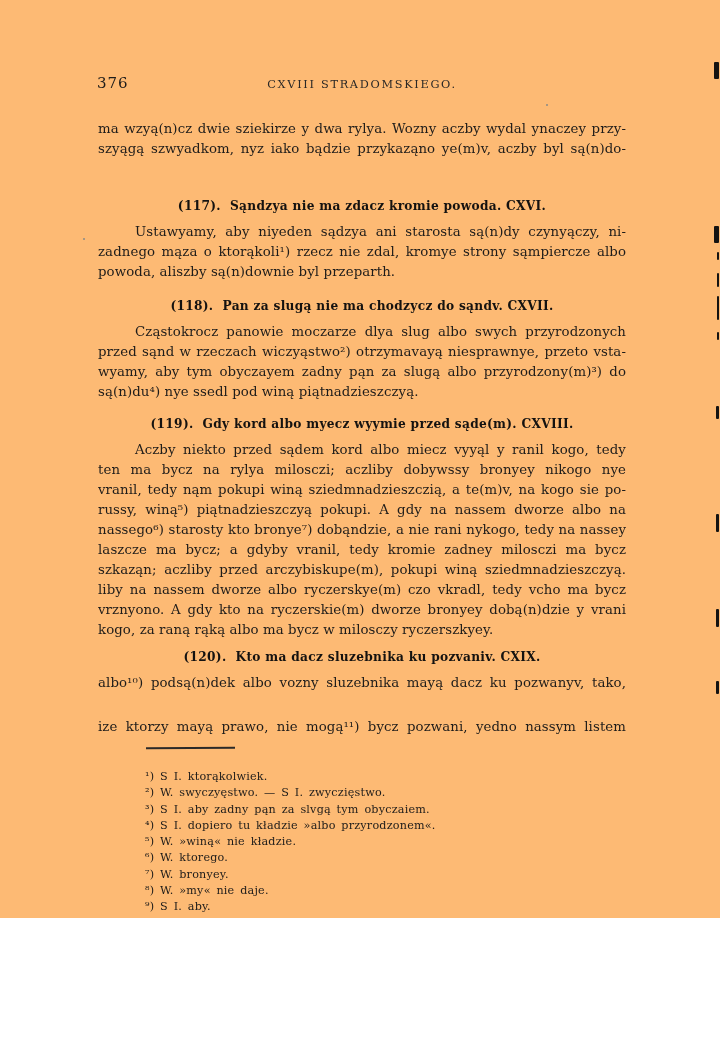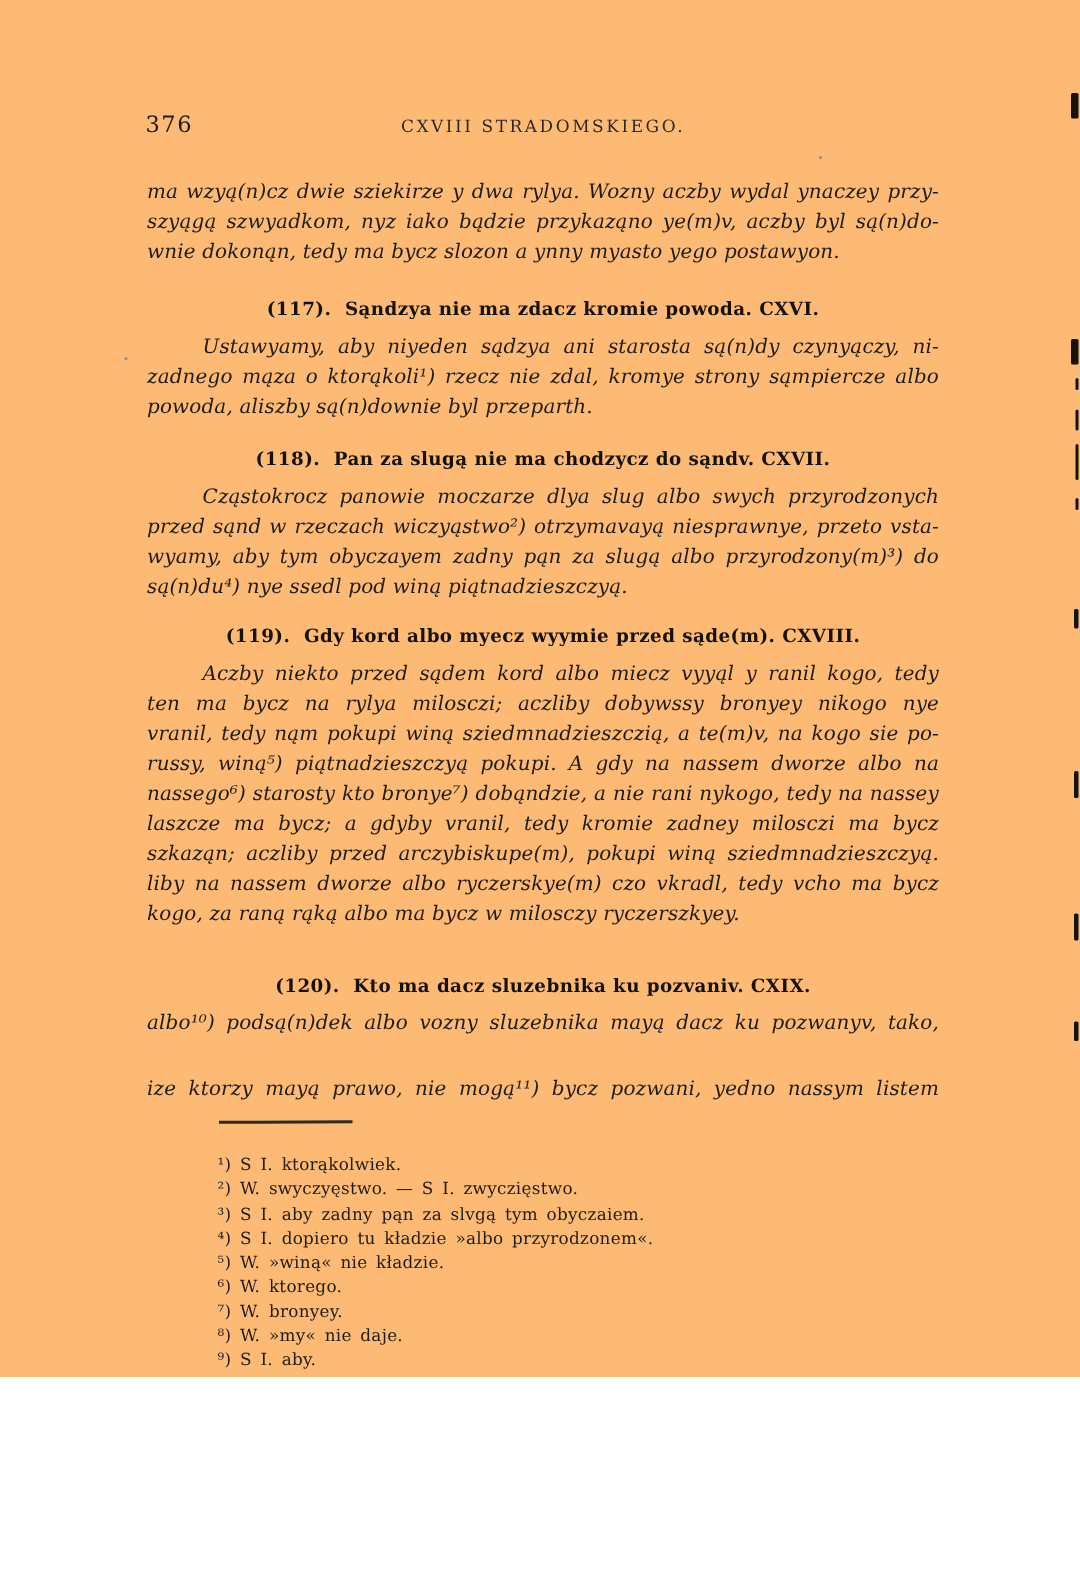--- a/index.html
+++ b/index.html
@@ -16,21 +16,20 @@
   .running-title {
     position:absolute; left:98px; top:78px; width:528px;
     text-align:center; font-size:11.3px; letter-spacing:1.7px;
     color:#2a2826;
   }
   .textblock { position:absolute; left:98px; width:528px; }
   .line {
     font-size:13.3px; line-height:20px; height:20px; overflow:hidden;
     text-align:justify; text-align-last:justify;
     letter-spacing:0.1px;
-    font-style:italic;
   }
   .para .line.last { text-align-last:left; }
   .para.cont .line.last { text-align-last:justify;margin-top:24px; }
   .para.indent .line.first { text-indent:37px; }
   .sec-heading {
     text-align:center; font-weight:bold; font-size:12.2px;
     letter-spacing:0.3px; white-space:pre-wrap; color:#141210;
   }
   .footnote-rule {
     position:absolute; left:146px; top:747px; width:89px; height:2px;
@@ -50,21 +49,20 @@
 <div class="page">
 
   <div class="page-number">376</div>
 
   <div class="running-title">CXVIII STRADOMSKIEGO.</div>
 
   <div class="textblock para" style="top:119px">
 
   <div class="line first">ma wzyą(n)cz dwie sziekirze y dwa rylya. Wozny aczby wydal ynaczey przy-</div>
       <div class="line">szyągą szwyadkom, nyz iako bądzie przykaząno ye(m)v, aczby byl są(n)do-</div>
-      <div class="line last">wnie dokonąn, tedy ma bycz slozon a ynny myasto yego postawyon.</div>
     </div>
 
   <div class="textblock sec-heading" style="top:199px">(117).  Sąndzya nie ma zdacz kromie powoda. CXVI.</div>
   <div class="textblock para indent" style="top:222px">
 
   <div class="line first">Ustawyamy, aby niyeden sądzya ani starosta są(n)dy czynyączy, ni-</div>
       <div class="line">zadnego mąza o ktorąkoli¹) rzecz nie zdal, kromye strony sąmpiercze albo</div>
       <div class="line last">powoda, aliszby są(n)downie byl przeparth.</div>
     </div>
 
@@ -81,20 +79,21 @@
   <div class="textblock para indent" style="top:440px">
 
   <div class="line first">Aczby niekto przed sądem kord albo miecz vyyąl y ranil kogo, tedy</div>
       <div class="line">ten ma bycz na rylya milosczi; aczliby dobywssy bronyey nikogo nye</div>
       <div class="line">vranil, tedy nąm pokupi winą sziedmnadzieszczią, a te(m)v, na kogo sie po-</div>
       <div class="line">russy, winą⁵) piątnadzieszczyą pokupi. A gdy na nassem dworze albo na</div>
       <div class="line">nassego⁶) starosty kto bronye⁷) dobąndzie, a nie rani nykogo, tedy na nassey</div>
       <div class="line">laszcze ma bycz; a gdyby vranil, tedy kromie zadney milosczi ma bycz</div>
       <div class="line">szkaząn; aczliby przed arczybiskupe(m), pokupi winą sziedmnadzieszczyą. Acz-</div>
       <div class="line">liby na nassem dworze albo ryczerskye(m) czo vkradl, tedy vcho ma bycz</div>
+      <div class="line">vrznyono. A gdy kto na ryczerskie(m) dworze bronyey dobą(n)dzie y vrani</div>
       <div class="line last">kogo, za raną rąką albo ma bycz w milosczy ryczerszkyey.</div>
     </div>
 
   <div class="textblock sec-heading" style="top:650px">(120).  Kto ma dacz sluzebnika ku pozvaniv. CXIX.</div>
   <div class="textblock para indent cont" style="top:673px">
 
       <div class="line">albo¹⁰) podsą(n)dek albo vozny sluzebnika mayą dacz ku pozwanyv, tako,</div>
       <div class="line last">ize ktorzy mayą prawo, nie mogą¹¹) bycz pozwani, yedno nassym listem</div>
     </div>
 

